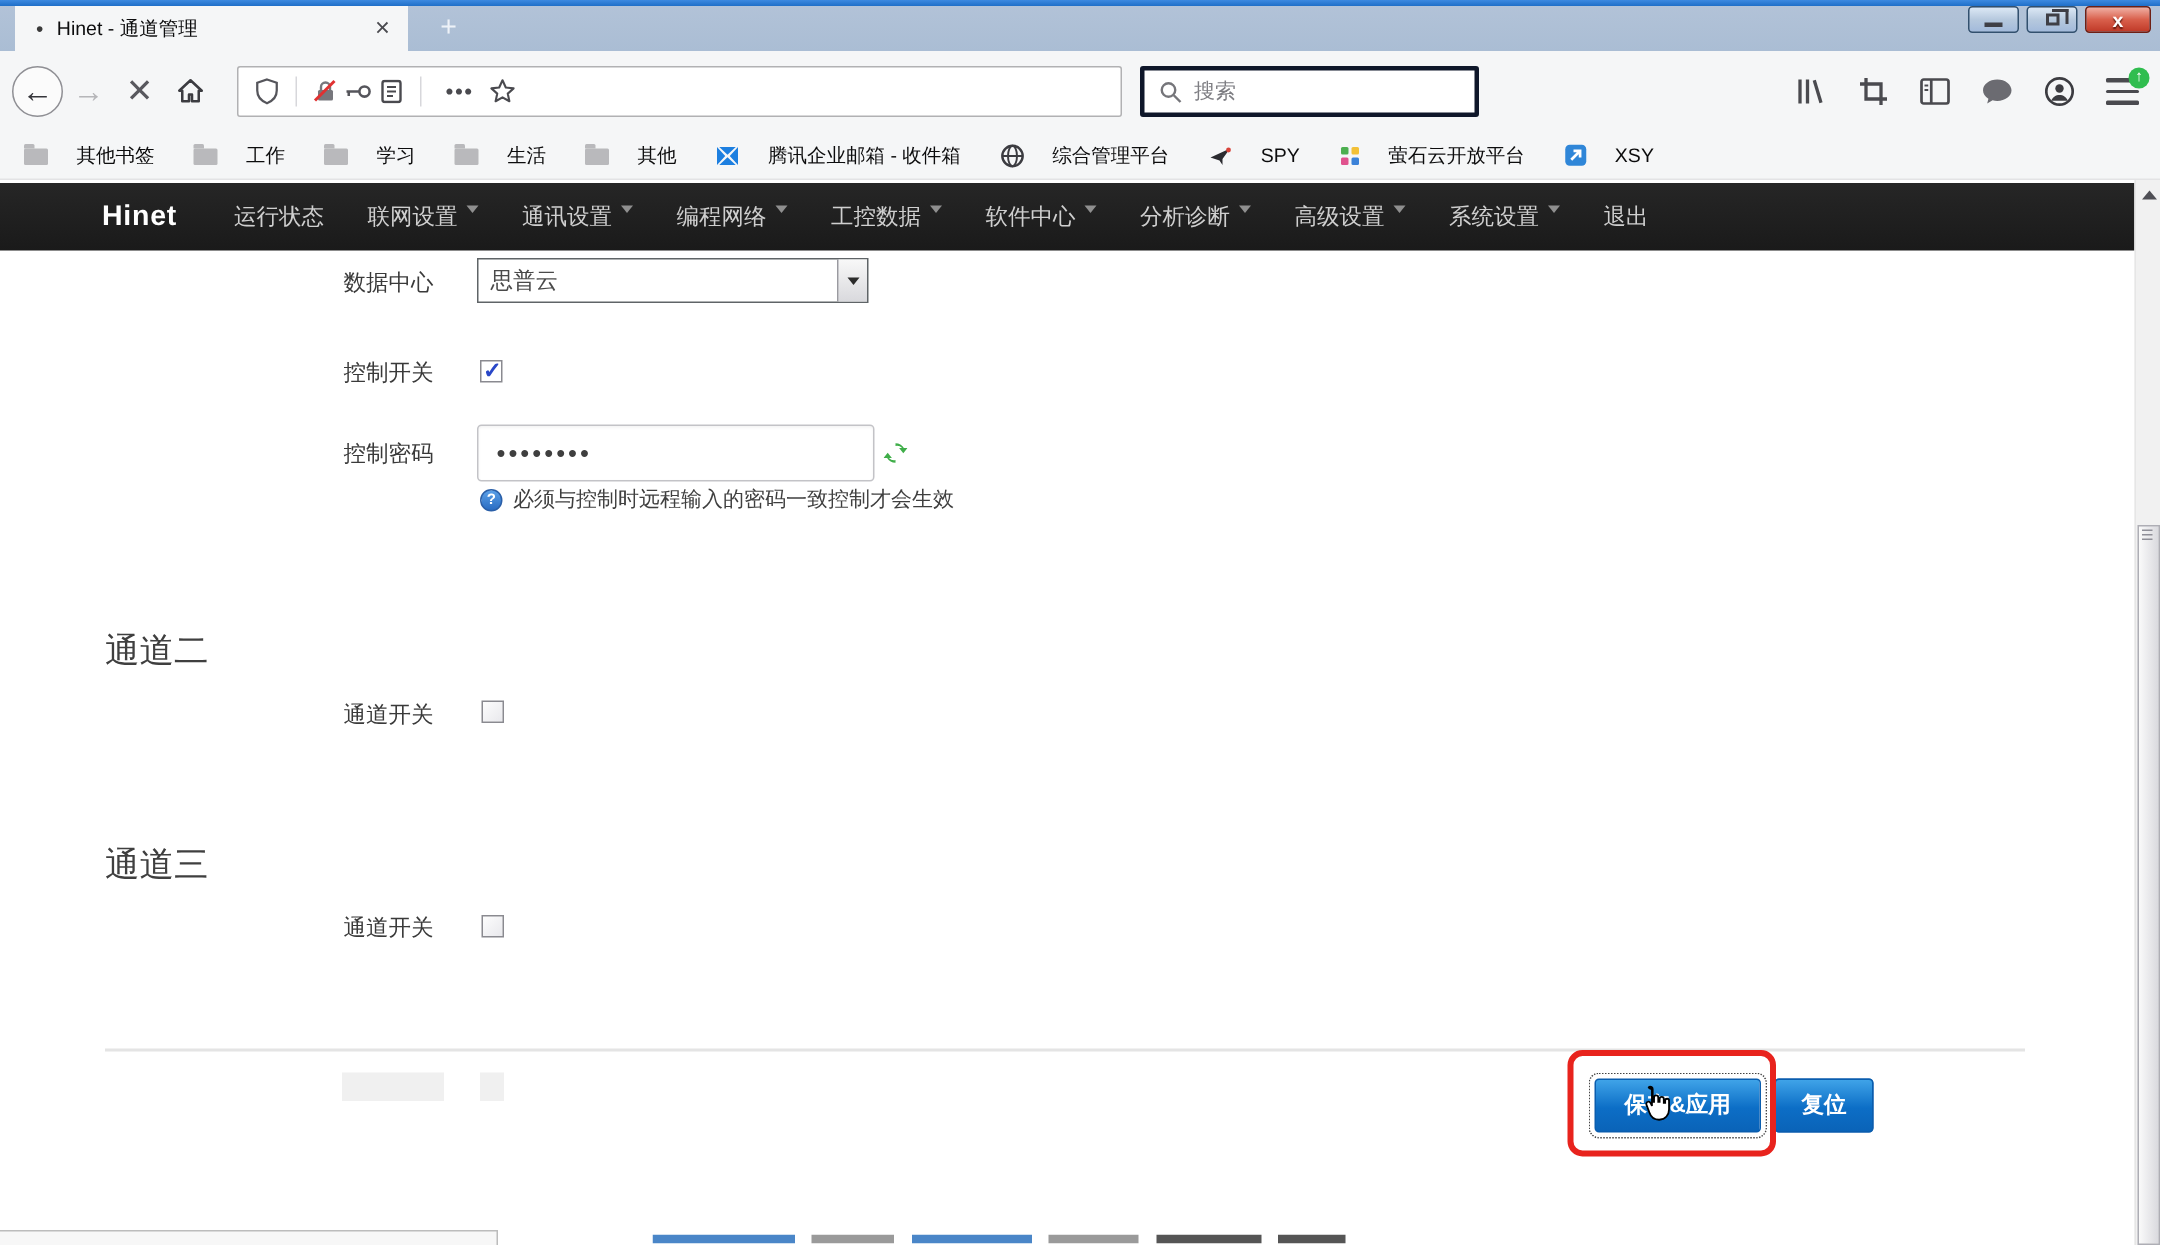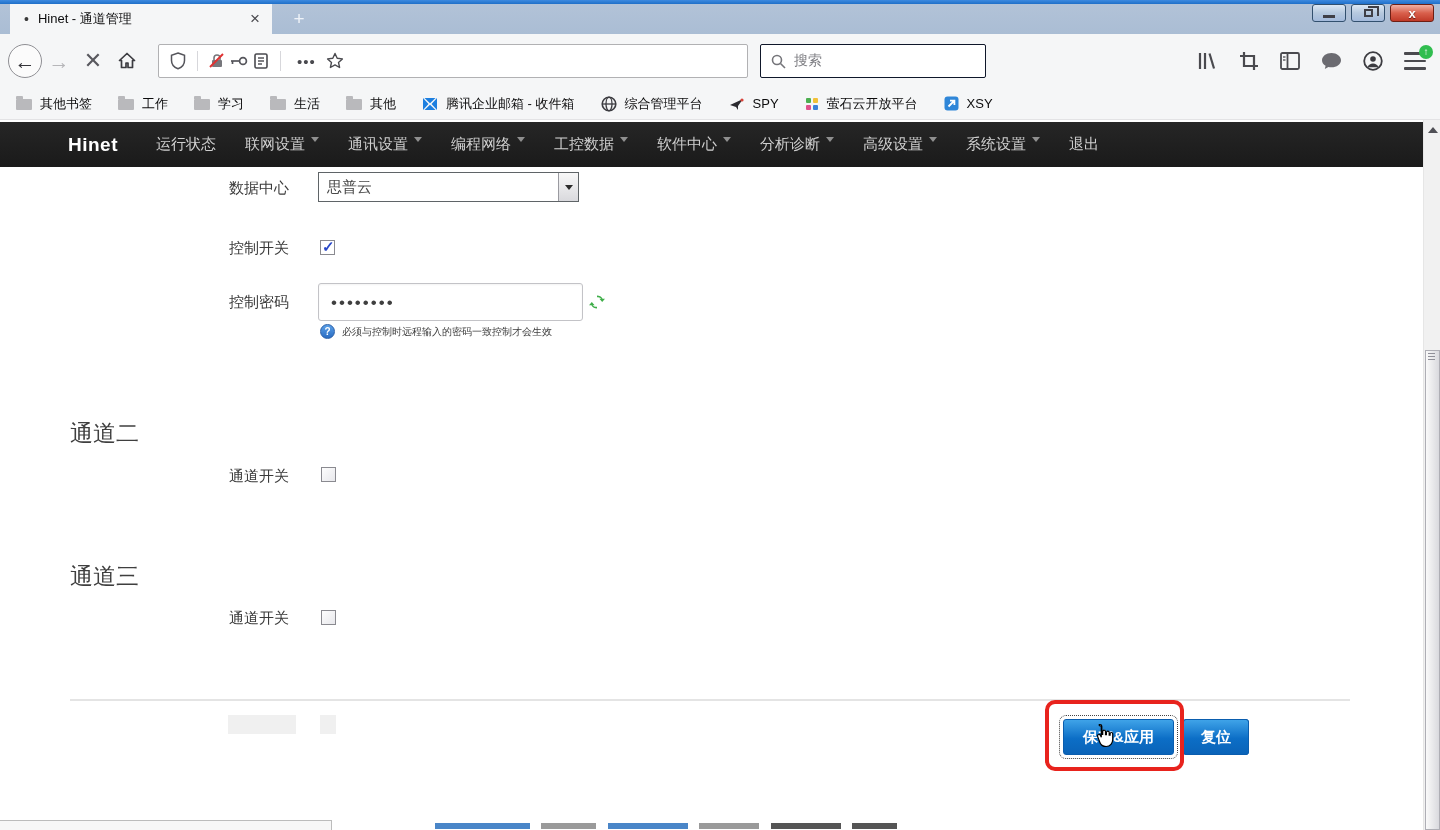--- a/index.html
+++ b/index.html
@@ -42,33 +42,33 @@
   .stop-glyph { font-size:22px; color:#58585e; line-height:1; }
   .urlbar { margin-left:14px; width:590px; height:34px; background:#fff;
     border:1px solid #b1b1b3; border-radius:2px; display:flex; align-items:center; }
   .urlbar .sep { width:1px; height:20px; background:#d7d7db; margin:0 8px; }
   .url-text { font-size:15px; white-space:nowrap; overflow:hidden; flex:1; }
   .url-text .domain { color:#0c0c0d; }
   .url-text .path { color:#8a8a8e; }
   .url-icon { display:flex; align-items:center; justify-content:center; width:22px; }
   .more-dots { font-size:15px; color:#4a4a4f; letter-spacing:1px; padding:0 8px; }
   .searchbox { margin-left:12px; width:226px; height:34px; background:#fff;
-    border:1px solid #0f172a; border-radius:2px; display:flex; align-items:center; padding:0 10px; }
+    border:3px solid #0f172a; border-radius:2px; display:flex; align-items:center; padding:0 10px; }
   .searchbox .ph { font-size:14px; color:#7e7e83; margin-left:8px; }
   .right-icons { display:flex; align-items:center; gap:21px; margin-left:auto; margin-right:14px; }
   .hamburger { position:relative; width:22px; height:18px; display:flex; flex-direction:column; justify-content:space-between; }
   .hamburger i { display:block; height:2.6px; background:#4a4a4f; border-radius:1px; }
   .badge-up { position:absolute; top:-7px; right:-7px; width:14px; height:14px; border-radius:50%;
     background:#30bd4f; color:#fff; font-size:10px; line-height:14px; text-align:center; font-weight:bold; }
 
   
   .bookmarks { position:absolute; top:88px; left:0; width:1440px; height:32px;
     background:#f5f6f7; border-bottom:1px solid #e3e3e5; display:flex; align-items:center;
     padding-left:16px; gap:26px; }
-  .bm { display:flex; align-items:center; gap:8px; font-size:13px; color:#0c0c0d; white-space:nowrap; }
+  .bm { display:flex; align-items:center; gap:19px; font-size:13px; color:#0c0c0d; white-space:nowrap; }
   .folder-ic { position:relative; width:16px; height:11px; background:#b9b9bc; border-radius:1px; margin-top:2px; }
   .folder-ic::before { content:""; position:absolute; top:-3px; left:0; width:7px; height:3px;
     background:#b9b9bc; border-radius:1px 1px 0 0; }
 
   
   .appnav { position:absolute; top:122px; left:0; width:1423px; height:45px;
     background:linear-gradient(#262626,#1a1a1a); display:flex; align-items:center; padding-left:68px; }
   .brand { font-size:19px; font-weight:bold; color:#fff; letter-spacing:0.5px; margin-right:38px; }
   .navitem { display:flex; font-size:15px; color:#cfcfcf; margin-right:29px; white-space:nowrap; }
   .caret { width:0; height:0; border-left:4px solid transparent; border-right:4px solid transparent;
@@ -93,21 +93,21 @@
     font-size:15px; font-weight:bold; color:#2947c8; }
 
   .pwdbox { position:absolute; left:318px; top:283px; width:265px; height:38px;
     border:1px solid #c3c3c7; border-radius:3px; background:#fff; display:flex; align-items:center;
     box-shadow:inset 0 1px 2px rgba(0,0,0,0.05); }
   .pwdbox .dots { font-size:17px; color:#3f3f3f; letter-spacing:2px; padding-left:12px; margin-top:2px; }
 
   .help-row { position:absolute; left:320px; top:324px; display:flex; align-items:center; gap:7px; }
   .qmark { width:15px; height:15px; border-radius:50%; background:linear-gradient(#5aa0e8,#2a6cc2);
     border:1px solid #2a5fa8; color:#fff; font-size:10px; font-weight:bold; text-align:center; line-height:14px; }
-  .help-text { font-size:10px; color:#3f3f3f; }
+  .help-text { font-size:14px; color:#3f3f3f; }
 
   .divider { position:absolute; left:70px; top:699px; width:1280px; height:2px; background:#e4e4e4; }
 
   .btn { position:absolute; top:719px; height:36px; border:1px solid #0a5dae; border-radius:3px;
     background:linear-gradient(#3fa3e8,#0c6ec6 55%,#0a63b8); color:#fff; font-weight:bold;
     font-size:15px; text-align:center; line-height:34px; font-family:"Liberation Sans",sans-serif; }
   .btn.focused { outline:1px dotted #444; outline-offset:3px; }
   .red-annot { position:absolute; left:1045px; top:700px; width:139px; height:71px;
     border:4px solid #e8231d; border-radius:10px; z-index:5; }
   .cursor-hand { position:absolute; left:1093px; top:723px; z-index:9; }

